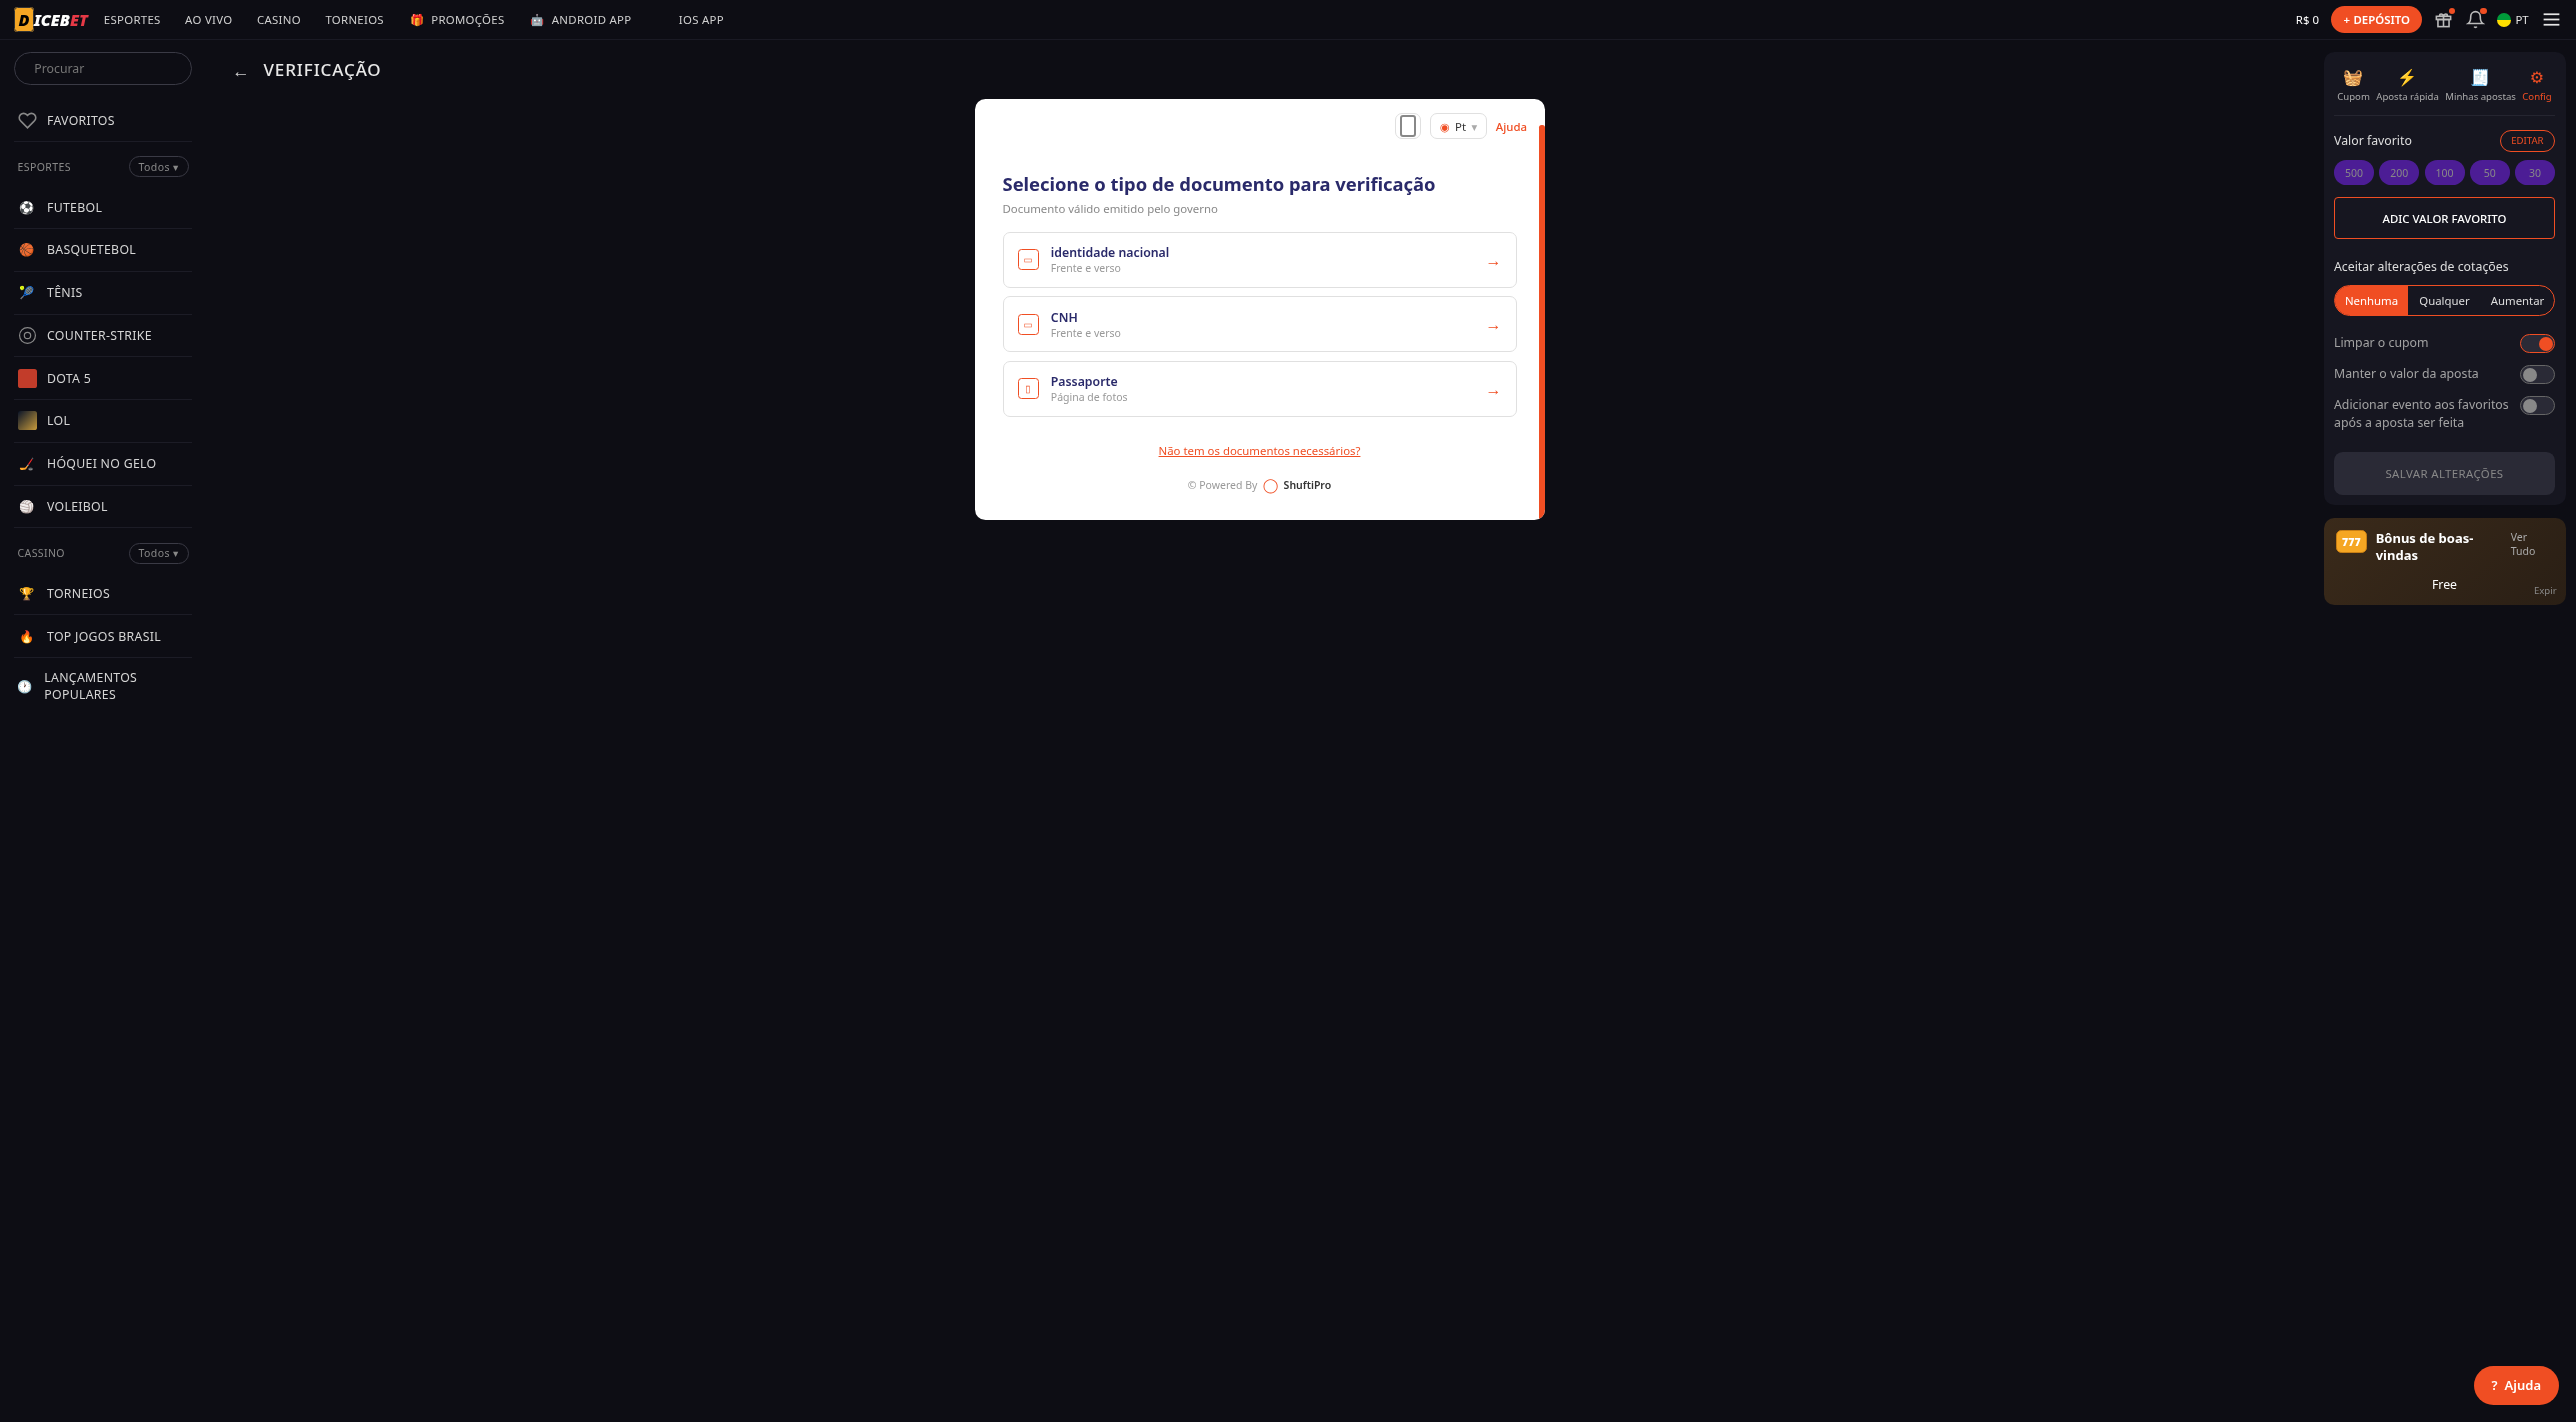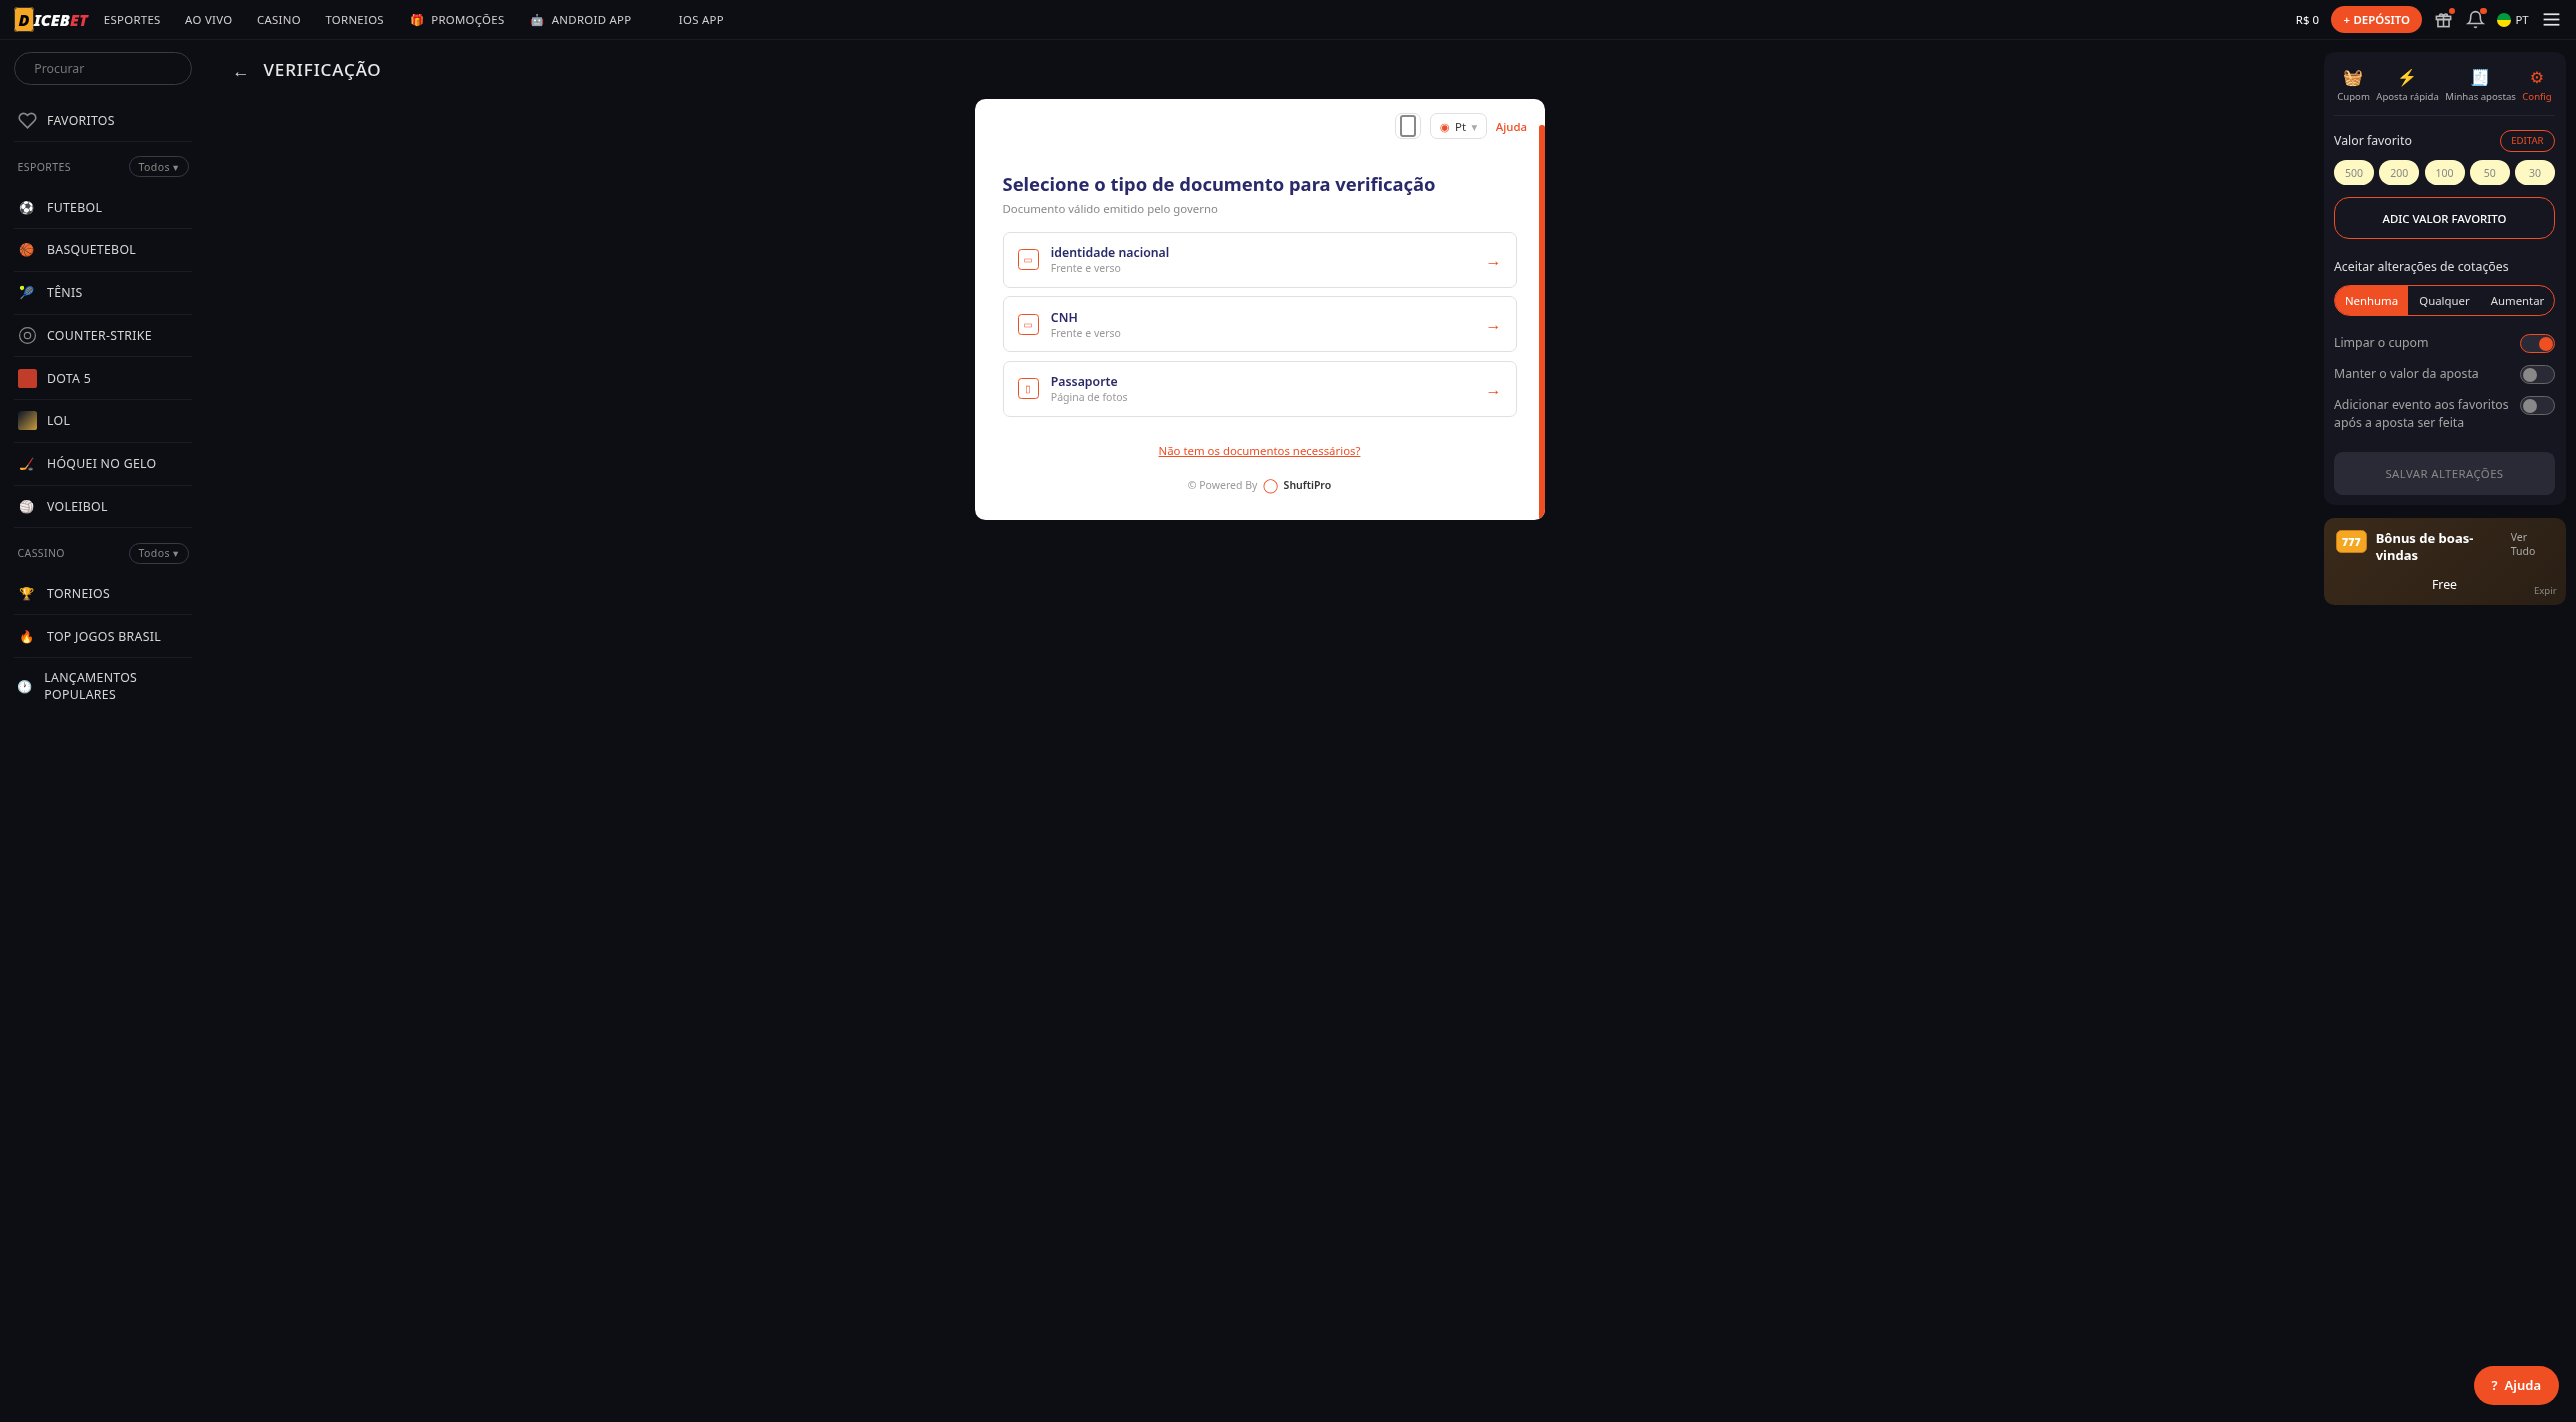--- a/index.html
+++ b/index.html
@@ -65,22 +65,22 @@
 .rpanel{width:263px;padding:12.3px 10.5px;overflow-y:auto}
 .rbox{background:#161620;border-radius:10.5px;padding:10.5px}
 .tabs{display:flex;justify-content:space-around;padding:5.3px 0 12.3px;border-bottom:0.9px solid #252530}
 .tab{display:flex;flex-direction:column;align-items:center;gap:3.5px;cursor:pointer;color:#aaa;font-size:9.6px;text-align:center;line-height:1.2}
 .tab.active{color:#f04e23}
 .tab-icon{font-size:16px}
 .fav-head{display:flex;justify-content:space-between;align-items:center;margin:14px 0 8.8px}
 .fav-label{color:#ddd;font-size:12.3px}
 .edit-btn{border:0.9px solid #f04e23;color:#f04e23;background:none;border-radius:12.3px;padding:3.5px 10.5px;font-size:9.6px;cursor:pointer}
 .amounts{display:flex;gap:5.3px;margin-bottom:12.3px}
-.amt{background:#fef9c3;color:#888;border-radius:12.3px;padding:5.3px 0;flex:1;text-align:center;font-size:10.5px;cursor:pointer}
-.add-fav{border:0.9px solid #f04e23;color:#fff;background:none;width:100%;border-radius:15px;padding:12.3px;font-size:11.4px;font-weight:500;cursor:pointer;margin-bottom:19px}
+.amt{background:#4c1d95;color:#888;border-radius:12.3px;padding:5.3px 0;flex:1;text-align:center;font-size:10.5px;cursor:pointer}
+.add-fav{border:0.9px solid #f04e23;color:#fff;background:none;width:100%;border-radius:4px;padding:12.3px;font-size:11.4px;font-weight:500;cursor:pointer;margin-bottom:19px}
 .accept{color:#ddd;font-size:12.3px;margin-bottom:10.5px}
 .seg{display:flex;border:0.9px solid #f04e23;border-radius:16px;overflow:hidden;margin-bottom:17.5px}
 .seg-opt{flex:1;text-align:center;padding:7px 3.5px;font-size:11.4px;cursor:pointer;color:#ddd}
 .seg-opt.active{background:#f04e23;color:#fff}
 .toggle-row{display:flex;justify-content:space-between;align-items:flex-start;gap:10.5px;margin-bottom:12.3px}
 .toggle-label{color:#a3a3a3;font-size:12.3px;line-height:1.4;flex:1}
 .toggle{width:35px;height:19px;border-radius:9.6px;border:0.9px solid #666;background:#2a2a36;position:relative;cursor:pointer;flex-shrink:0}
 .toggle::after{content:'';position:absolute;width:14px;height:14px;border-radius:50%;background:#888;top:1.8px;left:1.8px;transition:.2s}
 .toggle.on{background:#2a2a36;border-color:#f04e23}
 .toggle.on::after{left:17.5px;background:#f04e23}

